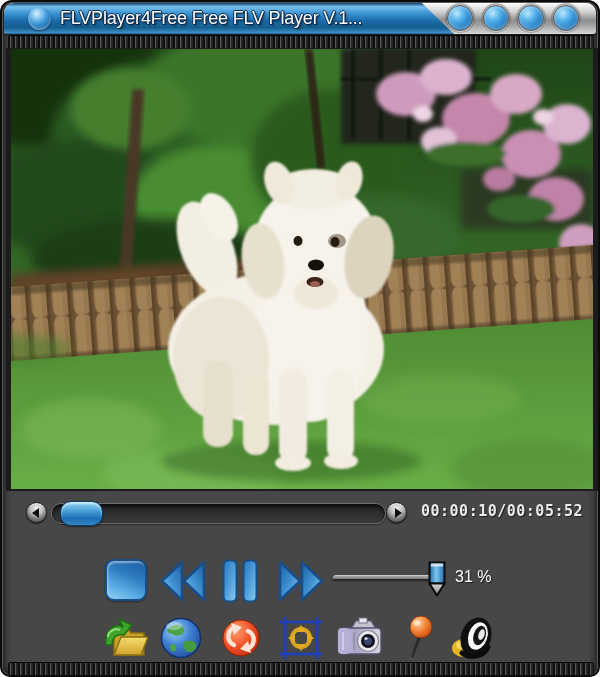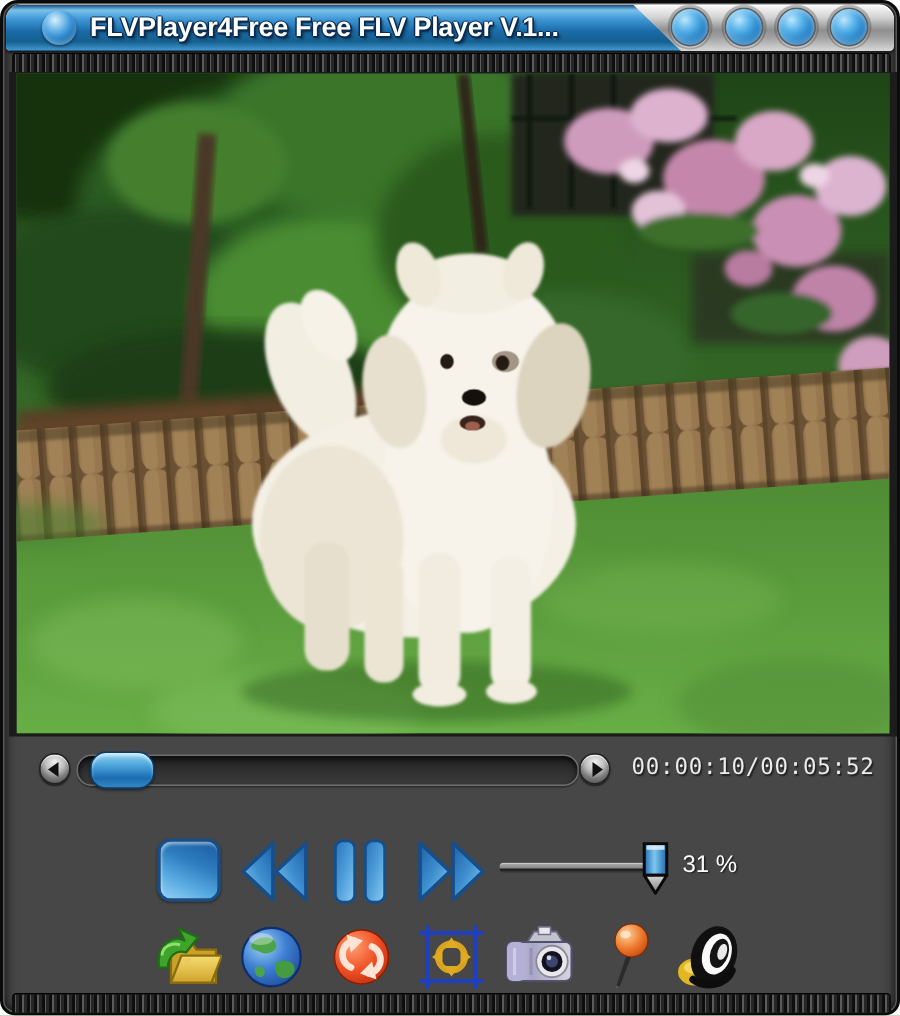--- a/index.html
+++ b/index.html
@@ -11,21 +11,21 @@
   .titlebar{position:absolute;left:2px;top:1px;width:592px;height:31px;border-radius:10px 10px 3px 3px;
     background:linear-gradient(180deg,#fbfbfb 0%,#d2d2d2 28%,#8f8f8f 55%,#9f9f9f 70%,#d8d8d8 100%);
     box-shadow:0 1px 2px rgba(0,0,0,.7), inset 0 1px 0 #fff;}
   .titlebar-blue{position:absolute;inset:0;border-radius:10px 0 0 3px;
     background:linear-gradient(180deg,#0d4070 0%,#79c2ee 12%,#3e96d4 32%,#1a6aa8 58%,#15608f 80%,#3f93cc 97%,#0d3c60 100%);
     clip-path:polygon(0 0,418px 0,450px 100%,0 100%);}
   .orb{position:absolute;left:24px;top:4px;width:23px;height:23px;border-radius:50%;
     background:radial-gradient(circle at 38% 28%,#d8f0fc 0%,#8cc8f0 22%,#3c96d8 48%,#1060a0 78%,#083c68 100%);
     box-shadow:inset 0 -2px 3px rgba(255,255,255,.35), 0 1px 2px rgba(0,0,20,.5);}
   .title-text{position:absolute;left:56px;top:0;height:35px;line-height:31px;
-    font-size:18px;font-weight:bold;color:#ffffff;letter-spacing:-.2px;white-space:nowrap;
+    font-size:18px;font-weight:normal;color:#ffffff;letter-spacing:-.2px;white-space:nowrap;
     text-shadow:-1px 0 #0a2c50,1px 0 #0a2c50,0 -1px #0a2c50,0 1px #0a2c50,1px 1px 0 #0a2c50,2px 2px 2px rgba(0,0,0,.45);}
   .tb-btn{position:absolute;top:2px;width:26px;height:26px;border-radius:50%;border:1px solid #5c5c5c;
     background:radial-gradient(circle at 36% 30%,#bfe6fc 0%,#5cb6ec 30%,#1a7ac2 65%,#0a5190 100%);
     box-shadow:inset 0 -3px 4px rgba(255,255,255,.3), inset 0 2px 3px rgba(255,255,255,.35), 0 1px 1px rgba(255,255,255,.55), 0 0 0 2px rgba(70,70,70,.35);
     padding:0;cursor:pointer;}
   .tb-b1{left:443px}.tb-b2{left:479px}.tb-b3{left:514px}.tb-b4{left:549px}
   
   .ribbed{position:absolute;left:6px;width:586px;height:13px;border-radius:3px;
     background:repeating-linear-gradient(90deg,#0e0e0e 0 2px,#5a5a5a 2px 3px,#262626 3px 5px);
     border-top:1px solid #000;border-bottom:1px solid #000;box-shadow:0 1px 0 rgba(255,255,255,.08);}
@@ -42,21 +42,21 @@
   .seek-back .tri{left:5px;border-right:7px solid #111;}
   .seek-fwd{left:384px}
   .seek-fwd .tri{left:8px;border-left:7px solid #111;}
   .seek-track{position:absolute;left:49px;top:501px;width:333px;height:19px;border-radius:10px;
     background:linear-gradient(180deg,#222 0%,#303030 55%,#3c3c3c 100%);
     border:1px solid #6e6e6e;box-shadow:inset 0 2px 4px rgba(0,0,0,.8), 0 1px 1px rgba(0,0,0,.4);cursor:pointer;}
   .seek-thumb{position:absolute;left:8px;top:-3px;width:41px;height:23px;border-radius:11px;
     background:linear-gradient(180deg,#9ad6f2 0%,#4ea6dc 35%,#1b6db2 72%,#3487c4 100%);
     border:1px solid #0b3c66;box-shadow:inset 0 2px 2px rgba(255,255,255,.55), 0 1px 2px rgba(0,0,0,.5);cursor:grab;}
   .time{position:absolute;left:419px;top:500px;font-family:"DejaVu Sans Mono",monospace;
-    font-size:15px;font-weight:normal;color:#ececec;letter-spacing:.5px;text-shadow:1px 1px 1px rgba(0,0,0,.6);}
+    font-size:15px;font-weight:bold;color:#ececec;letter-spacing:.5px;text-shadow:1px 1px 1px rgba(0,0,0,.6);}
   
   .ctl{position:absolute;top:557px;padding:0;border:none;background:none;cursor:pointer;}
   .stop-btn{left:103px;width:42px;height:42px;border-radius:9px;
     background:linear-gradient(205deg,#1b5aa0 0%,#2d7cbe 38%,#56a8e0 68%,#93d2f6 100%);
     border:2px solid #174e88;box-shadow:inset 1px 2px 2px rgba(255,255,255,.45), 0 1px 2px rgba(0,0,0,.4);box-sizing:border-box;}
   .rew-btn{left:158px;width:46px;height:44px;}
   .pause-btn{left:220px;width:36px;height:44px;}
   .ff-btn{left:276px;width:46px;height:44px;}
   
   .vol-track{position:absolute;left:331px;top:573px;width:99px;height:6px;border-radius:3px;

